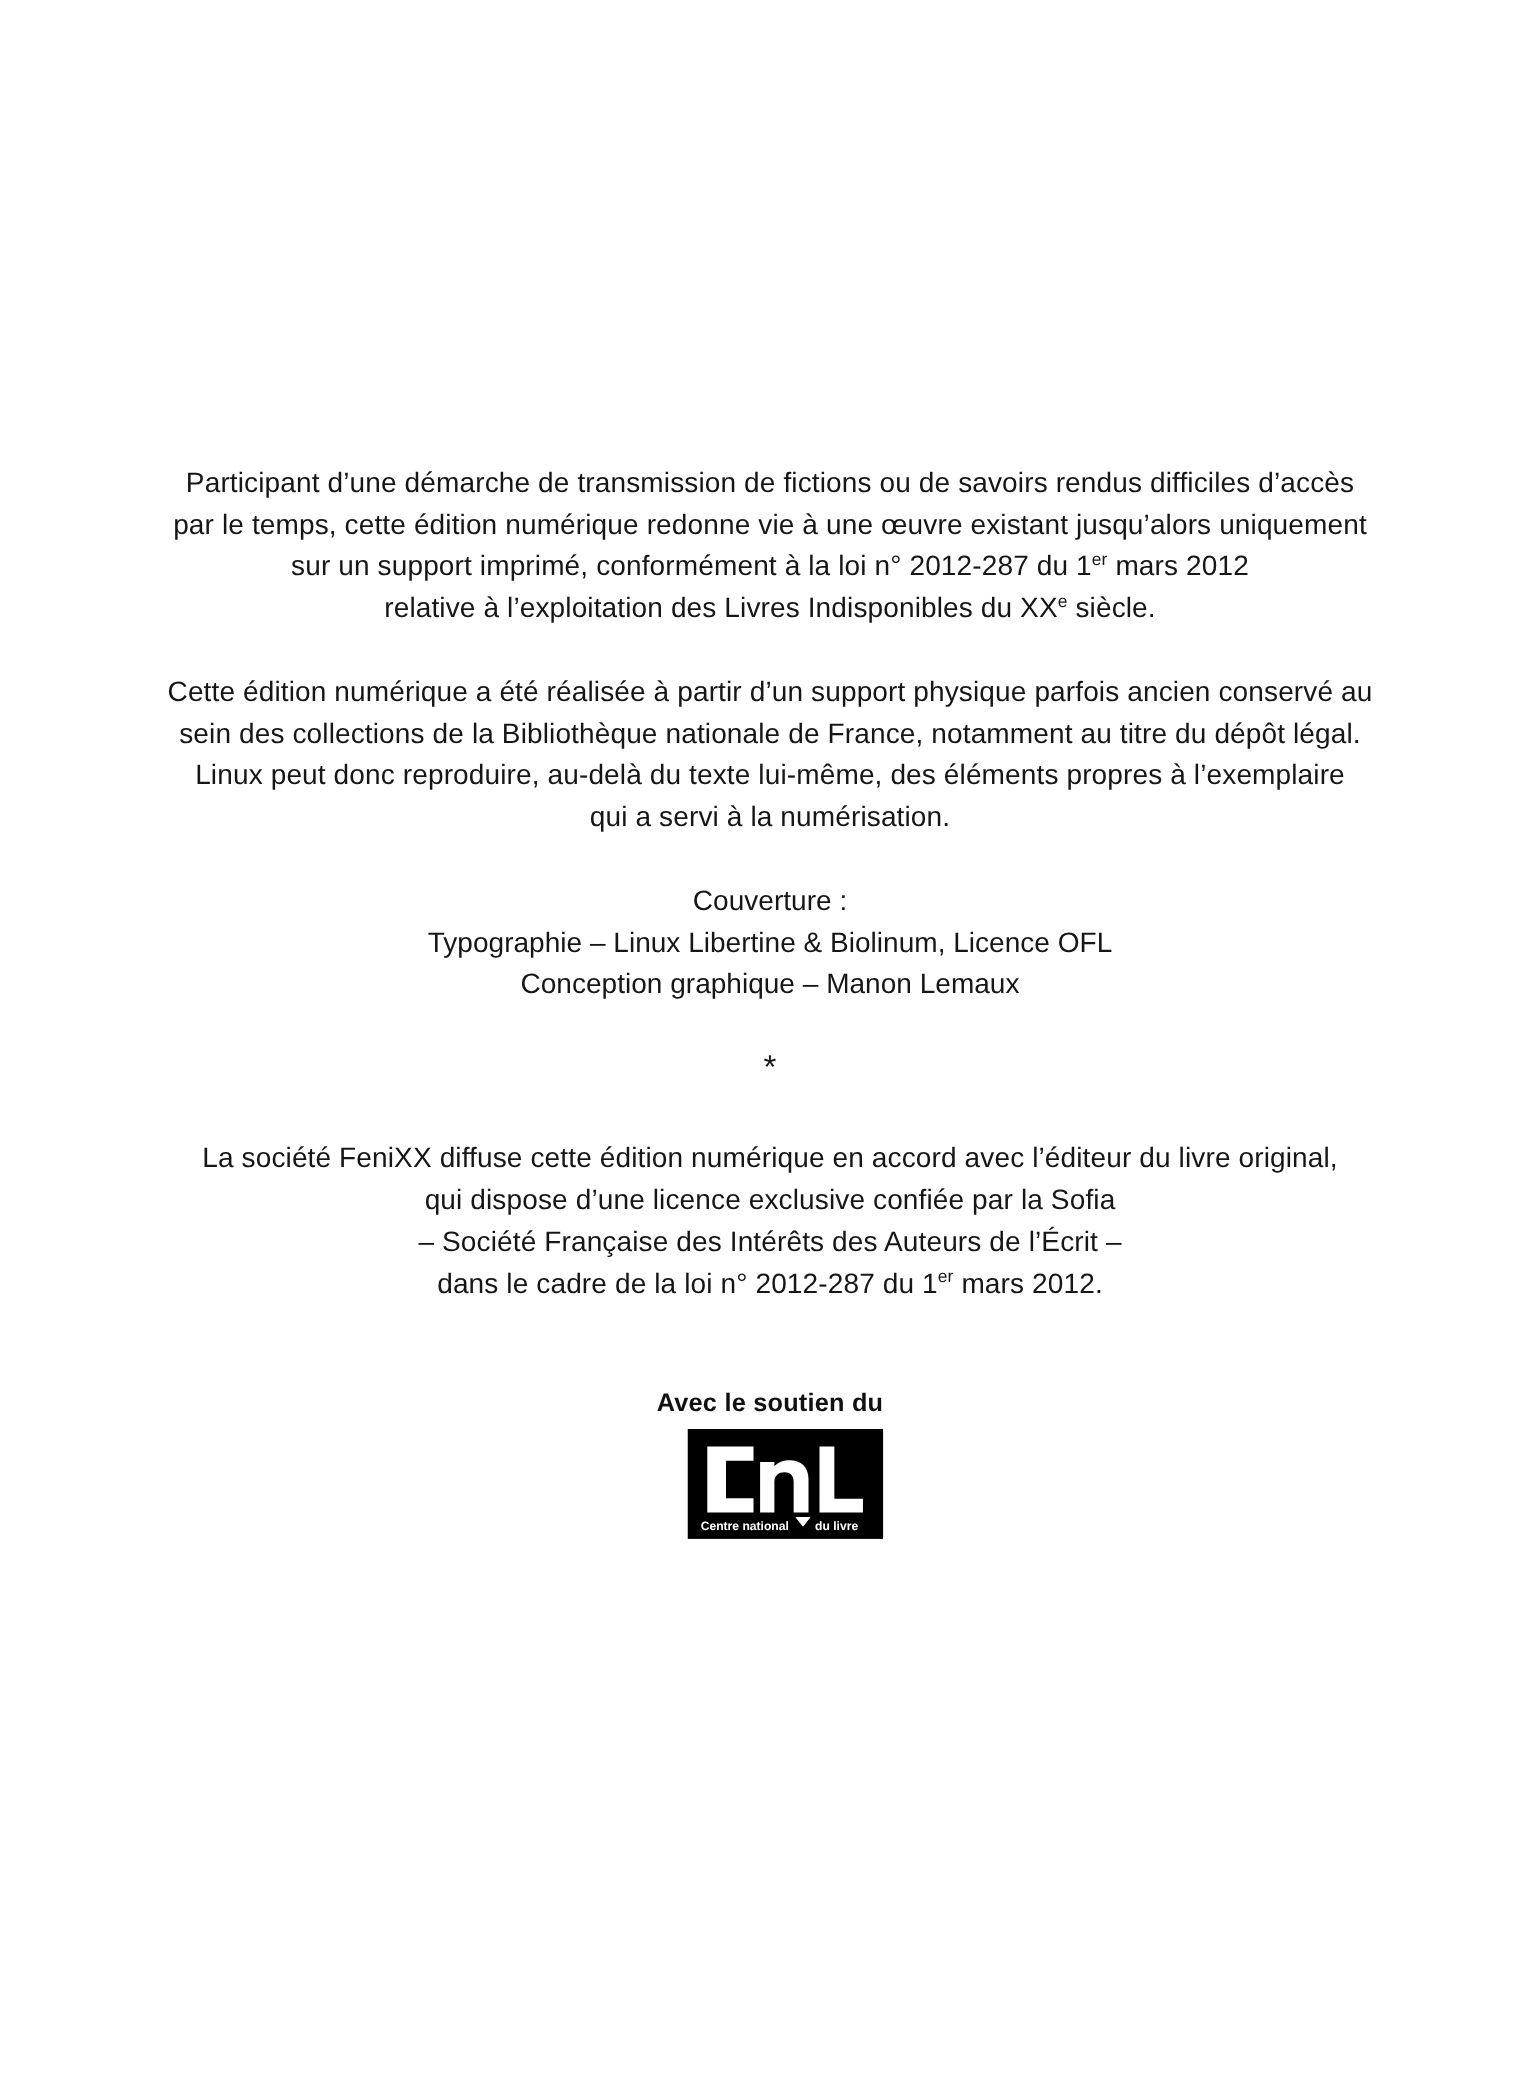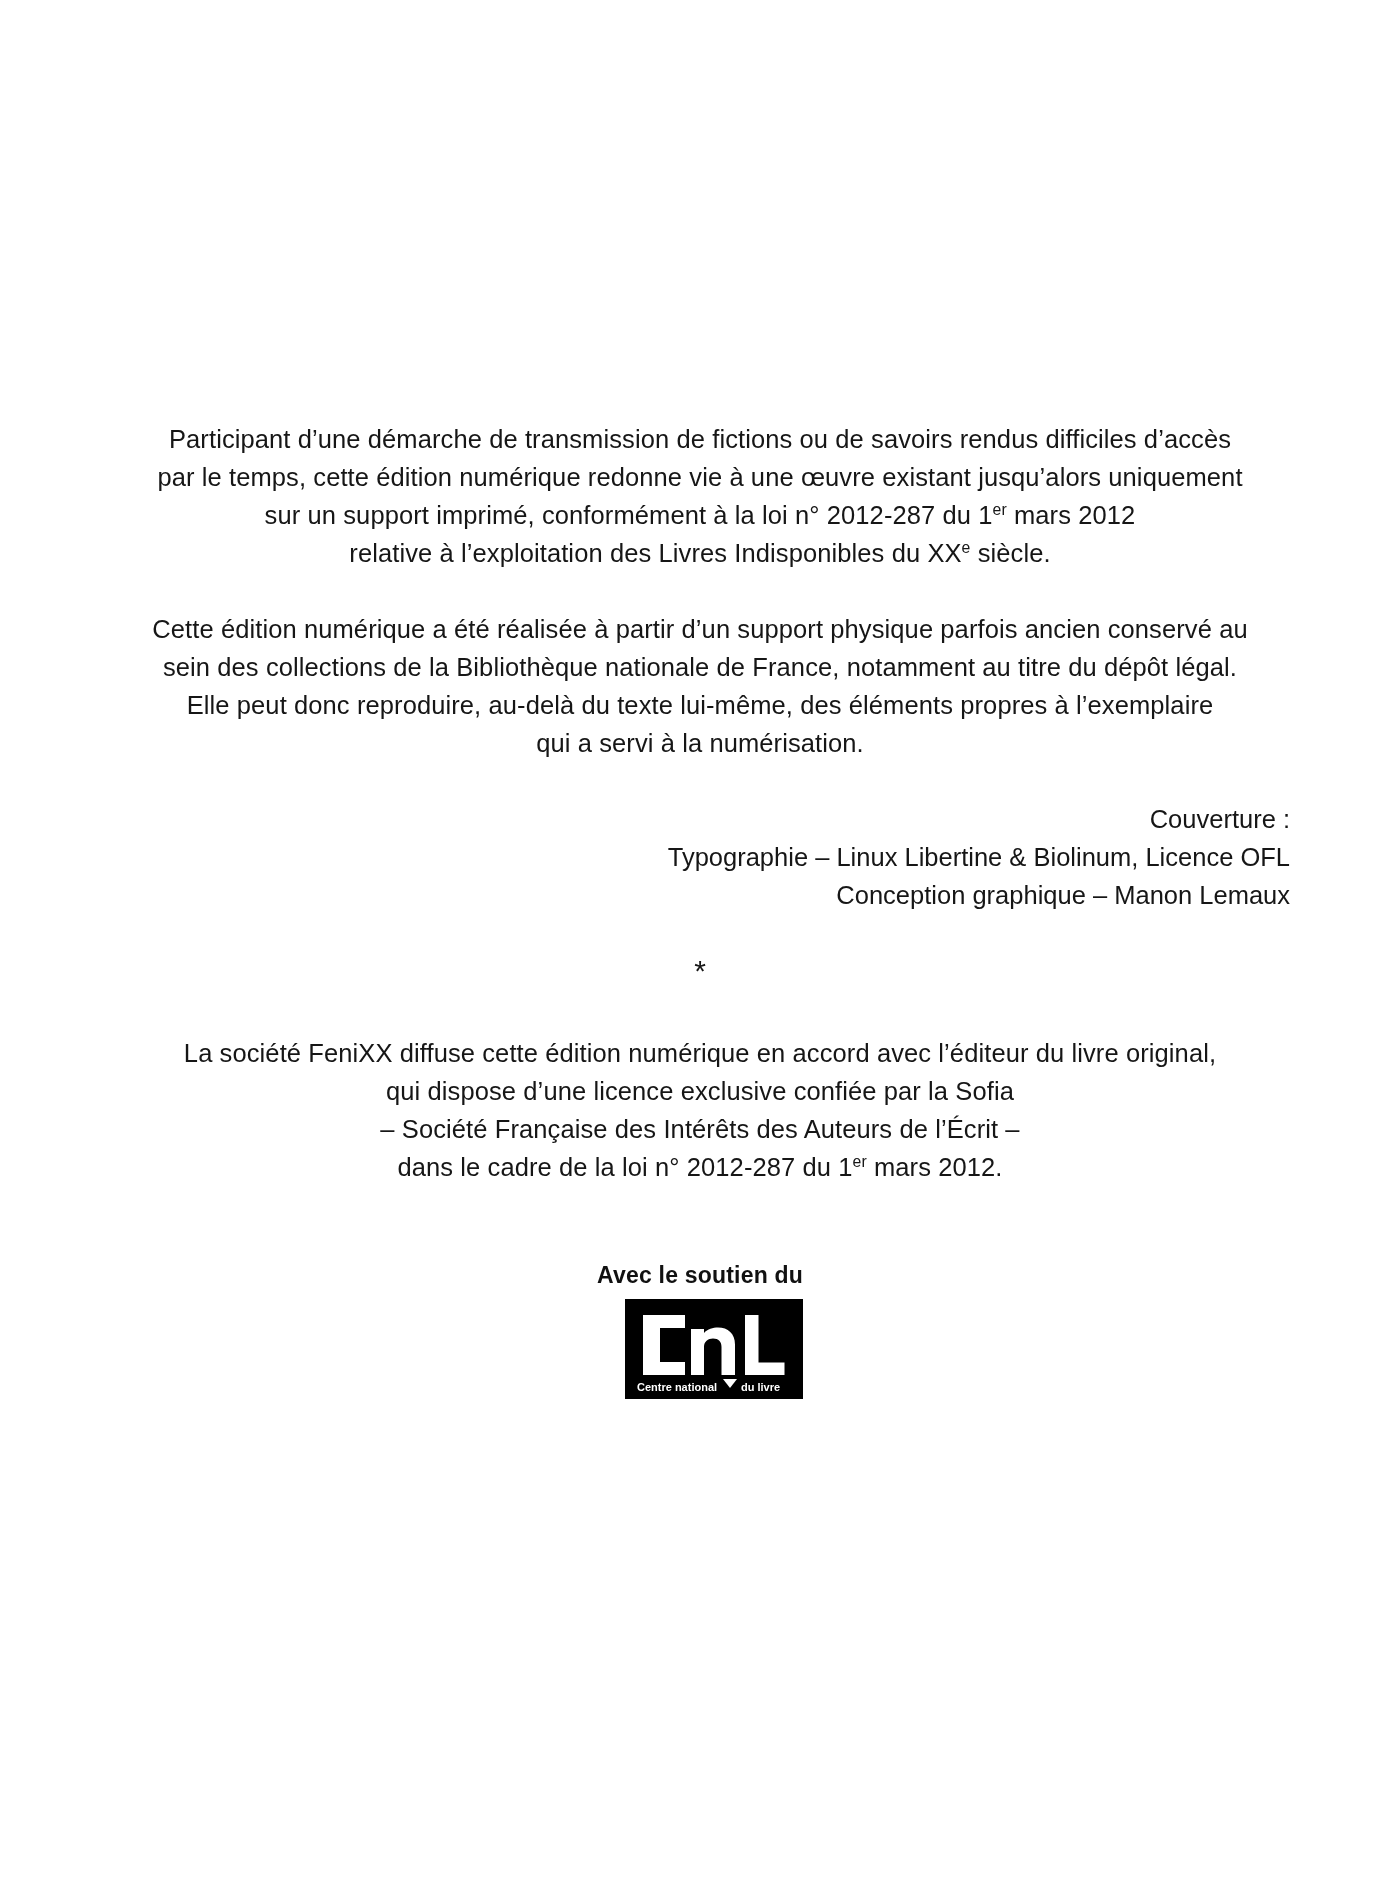--- a/index.html
+++ b/index.html
@@ -41,21 +41,21 @@
     text-align: center;
     color: #161616;
   }
 
   .block-group {
     margin: 0 0 38px 0;
   }
   .block-group .line {
     font-size: 25.5px;
     line-height: 38px;
-    text-align: right;
+    text-align: center;
     color: #161616;
   }
 
   .star {
     font-size: 30px;
     line-height: 38px;
     text-align: center;
     margin: 10px 0 44px 0;
     color: #161616;
   }
@@ -110,21 +110,21 @@
     <p class="para">
       <span>Participant d’une démarche de transmission de fictions ou de savoirs rendus difficiles d’accès</span><br>
       <span>par le temps, cette édition numérique redonne vie à une œuvre existant jusqu’alors uniquement</span><br>
       <span>sur un support imprimé, conformément à la loi n° 2012-287 du 1<sup>er</sup> mars 2012</span><br>
       <span>relative à l’exploitation des Livres Indisponibles du XX<sup>e</sup> siècle.</span>
     </p>
 
     <p class="para">
       <span>Cette édition numérique a été réalisée à partir d’un support physique parfois ancien conservé au</span><br>
       <span>sein des collections de la Bibliothèque nationale de France, notamment au titre du dépôt légal.</span><br>
-      <span>Elle peut donc reproduire, au-delà du texte lui-même, des éléments propres à l’exemplaire</span><br>
+      <span>Linux peut donc reproduire, au-delà du texte lui-même, des éléments propres à l’exemplaire</span><br>
       <span>qui a servi à la numérisation.</span>
     </p>
 
 
     <div class="block-group">
       <div class="line">Couverture :</div>
       <div class="line">Typographie  –  Linux Libertine &amp; Biolinum, Licence OFL</div>
       <div class="line">Conception graphique  –  Manon Lemaux</div>
     </div>
 

